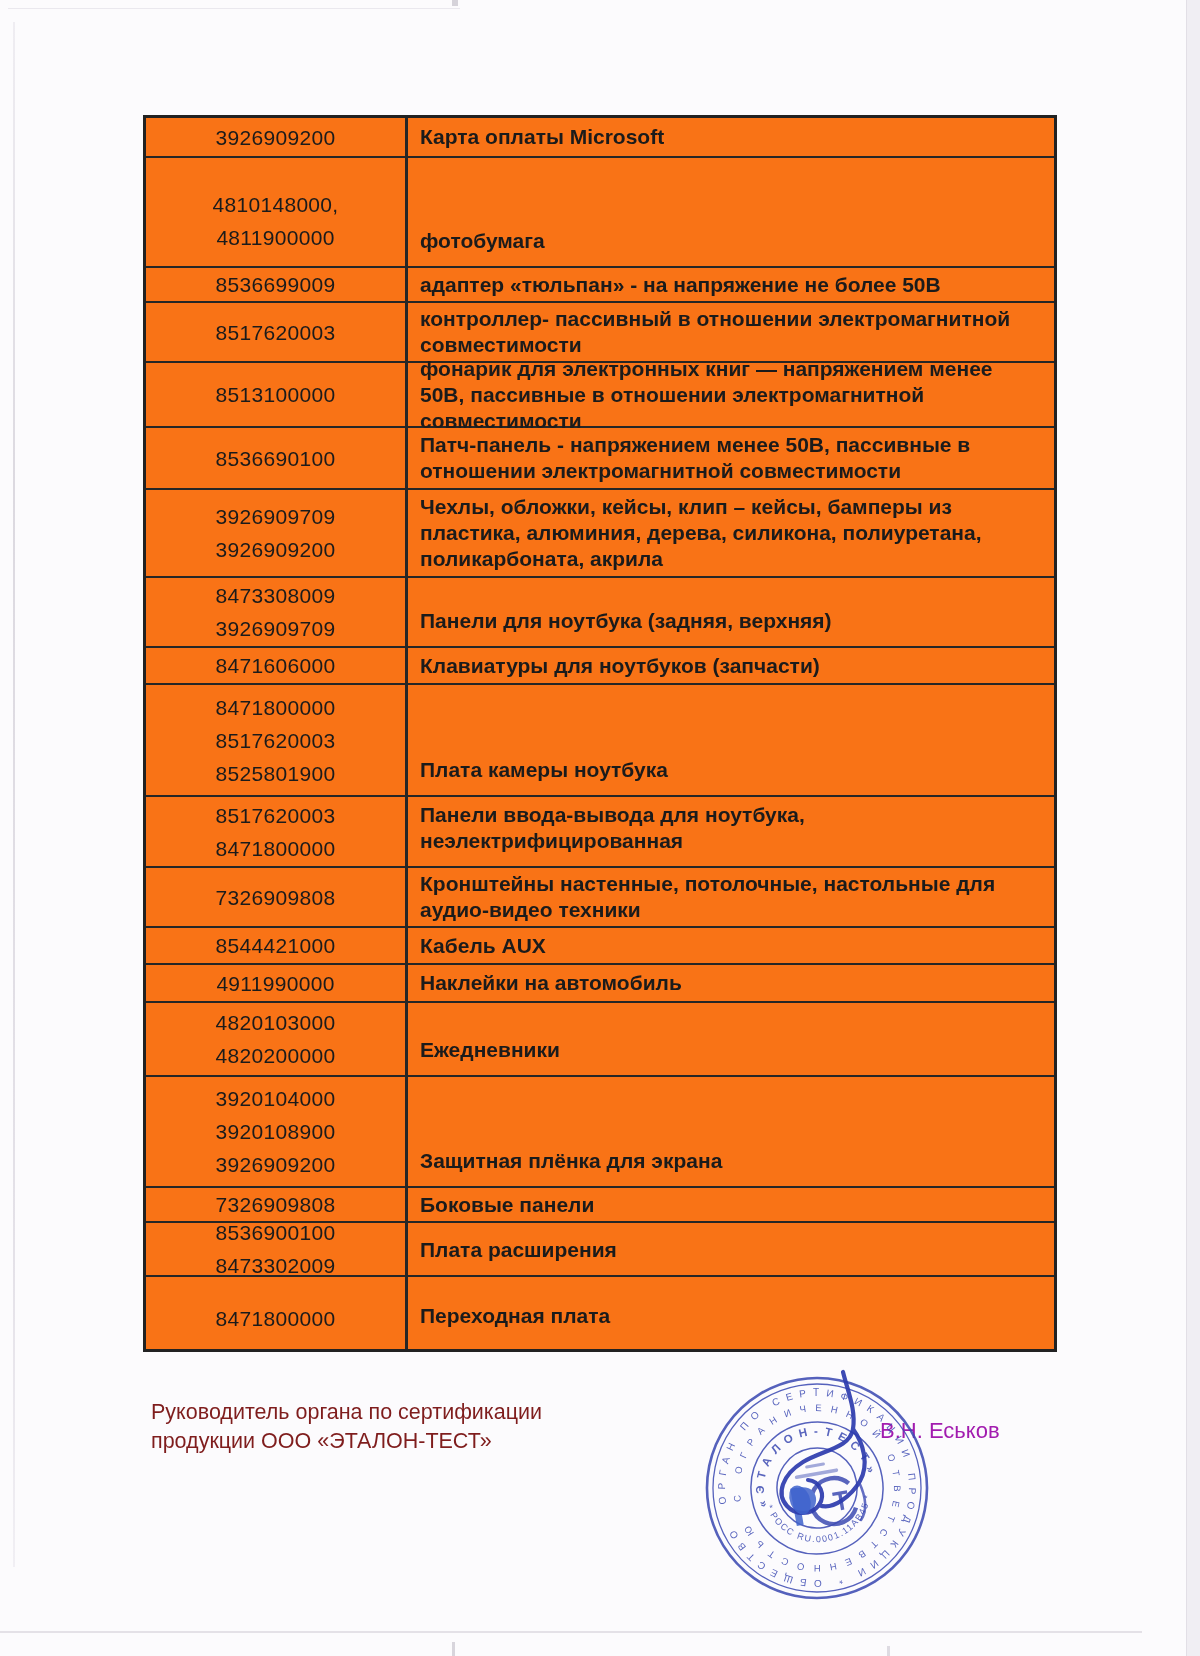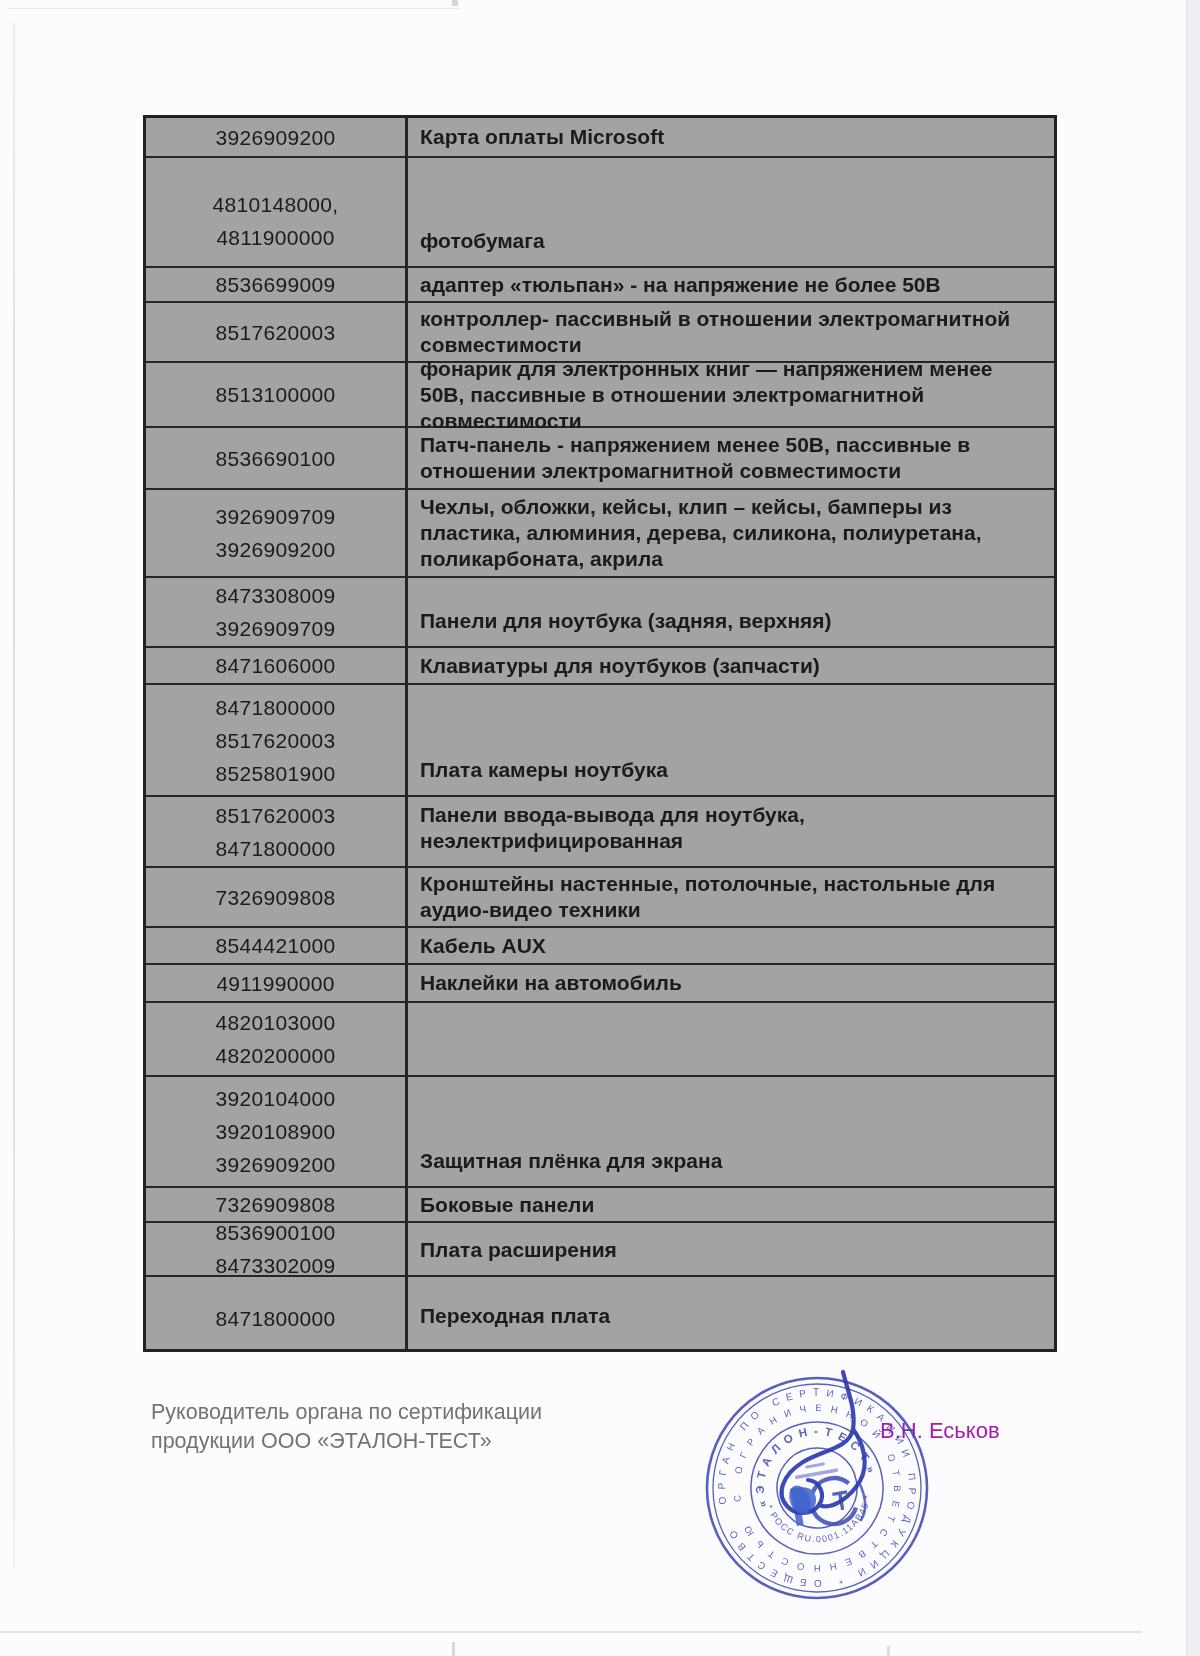--- a/index.html
+++ b/index.html
@@ -20,21 +20,21 @@
   .edge-right-band { position:absolute; right:0; top:0; width:13px; height:100%; background:#f0eef3; }
   .edge-right-line { position:absolute; right:13px; top:0; width:1px; height:100%; background:#e2dfe6; }
   .bottom-line { position:absolute; left:0; top:1631px; width:1142px; height:2px; background:#e4e1e7; }
   .tick-top    { position:absolute; left:452px; top:0; width:6px; height:6px; background:#d6d3da; }
   .tick-b1     { position:absolute; left:452px; bottom:0; width:3px; height:14px; background:#d8d5dc; }
   .tick-b2     { position:absolute; left:887px; bottom:0; width:3px; height:10px; background:#dedbe2; }
 
   
   .doc-table {
     position:absolute; left:143px; top:115px; width:914px;
-    border:3px solid #222; background:#a3a3a3;
+    border:3px solid #222; background:#f97316;
   }
   .t-row { display:flex; border-top:2px solid #262626; }
   .t-row:first-child { border-top:none; }
   .cell-codes {
     width:262px; flex:0 0 262px; border-right:3px solid #262626;
     display:flex; flex-direction:column; justify-content:center; align-items:center;
     padding:2px 6px;
   }
   .code-line { font-size:21px; line-height:33px; letter-spacing:.3px; color:#1b1b1b; white-space:nowrap; }
   .cell-desc {
@@ -59,21 +59,21 @@
   .t-row:nth-child(2)  .cell-desc, .t-row:nth-child(8)  .cell-desc,
   .t-row:nth-child(10) .cell-desc, .t-row:nth-child(11) .cell-desc,
   .t-row:nth-child(15) .cell-desc, .t-row:nth-child(16) .cell-desc,
   .t-row:nth-child(18) .cell-desc { justify-content:flex-end; padding-bottom:12px; }
   .t-row:nth-child(2)  .cell-codes { justify-content:flex-end; padding-bottom:12px; }
   .t-row:nth-child(19) .cell-desc  { justify-content:center; padding-top:8px; }
   .t-row:nth-child(19) .cell-codes { justify-content:flex-end; padding-bottom:14px; }
 
   
   .sign-block { position:absolute; left:151px; top:1398px; }
-  .sign-line  { font-size:21.5px; line-height:29px; color:#737373; }
+  .sign-line  { font-size:21.5px; line-height:29px; color:#7f1d1d; }
   .sign-name  { position:absolute; left:880px; top:1418px; font-size:22px; color:#a21caf; }
 
   
   .stamp-wrap { position:absolute; left:697px; top:1368px; width:240px; height:240px; }
   .stamp-wrap svg { width:100%; height:100%; display:block; }
 </style>
 </head>
 <body>
 
 <div class="page">
@@ -219,20 +219,23 @@
     <div class="cell-desc">
       <div class="desc-text">Наклейки на автомобиль</div>
     </div>
   </div>
 
   <div class="t-row">
     <div class="cell-codes">
             <div class="code-line">4820103000</div>
             <div class="code-line">4820200000</div>
           </div>
+    <div class="cell-desc">
+      <div class="desc-text">Ежедневники</div>
+    </div>
   </div>
 
   <div class="t-row">
     <div class="cell-codes">
             <div class="code-line">3920104000</div>
             <div class="code-line">3920108900</div>
             <div class="code-line">3926909200</div>
           </div>
     <div class="cell-desc">
       <div class="desc-text">Защитная плёнка для экрана</div>

